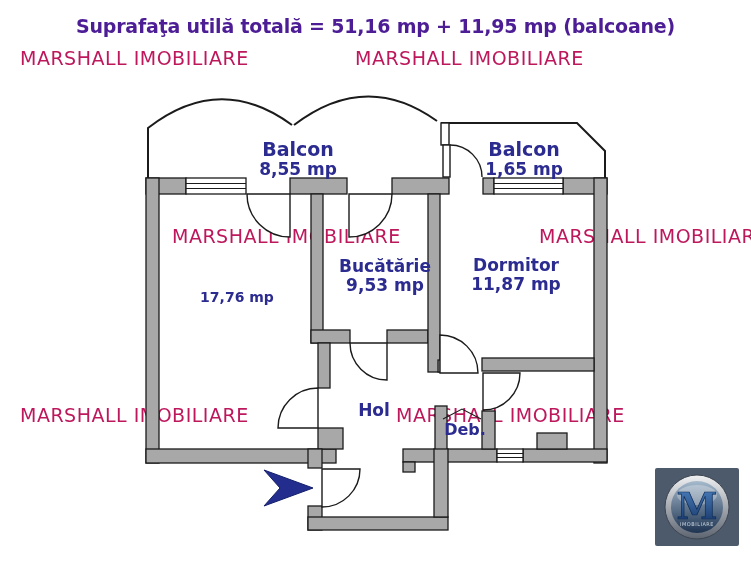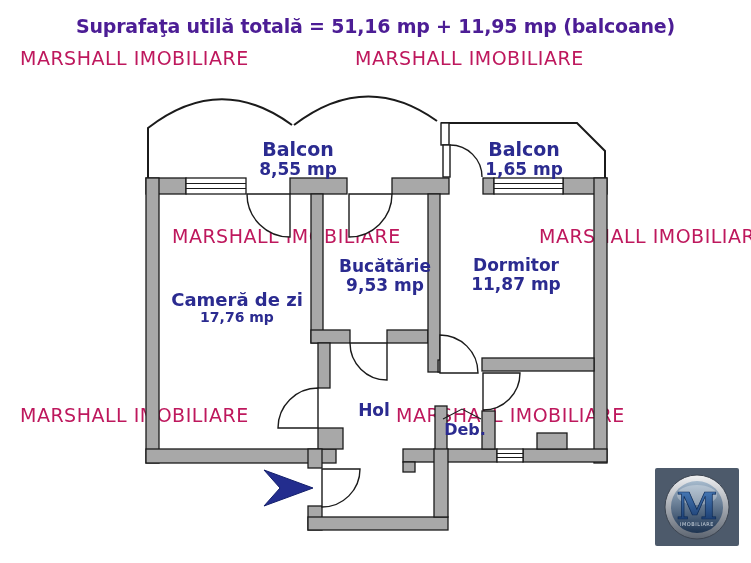--- a/index.html
+++ b/index.html
@@ -131,21 +131,20 @@
 
   <div class="room sm" style="left:298px;top:139px;">
     <div class="rn">Balcon</div>
     <div class="ra">8,55 mp</div>
   </div>
   <div class="room sm" style="left:524px;top:139px;">
     <div class="rn">Balcon</div>
     <div class="ra">1,65 mp</div>
   </div>
   <div class="room lg" style="left:237px;top:290px;">
-    <div class="rn">Cameră de zi</div>
     <div class="ra">17,76 mp</div>
   </div>
   <div class="room" style="left:374px;top:257px;margin-left:11px;">
     <div class="rn">Bucătărie</div>
     <div class="ra">9,53 mp</div>
   </div>
   <div class="room" style="left:516px;top:256px;">
     <div class="rn">Dormitor</div>
     <div class="ra">11,87 mp</div>
   </div>

